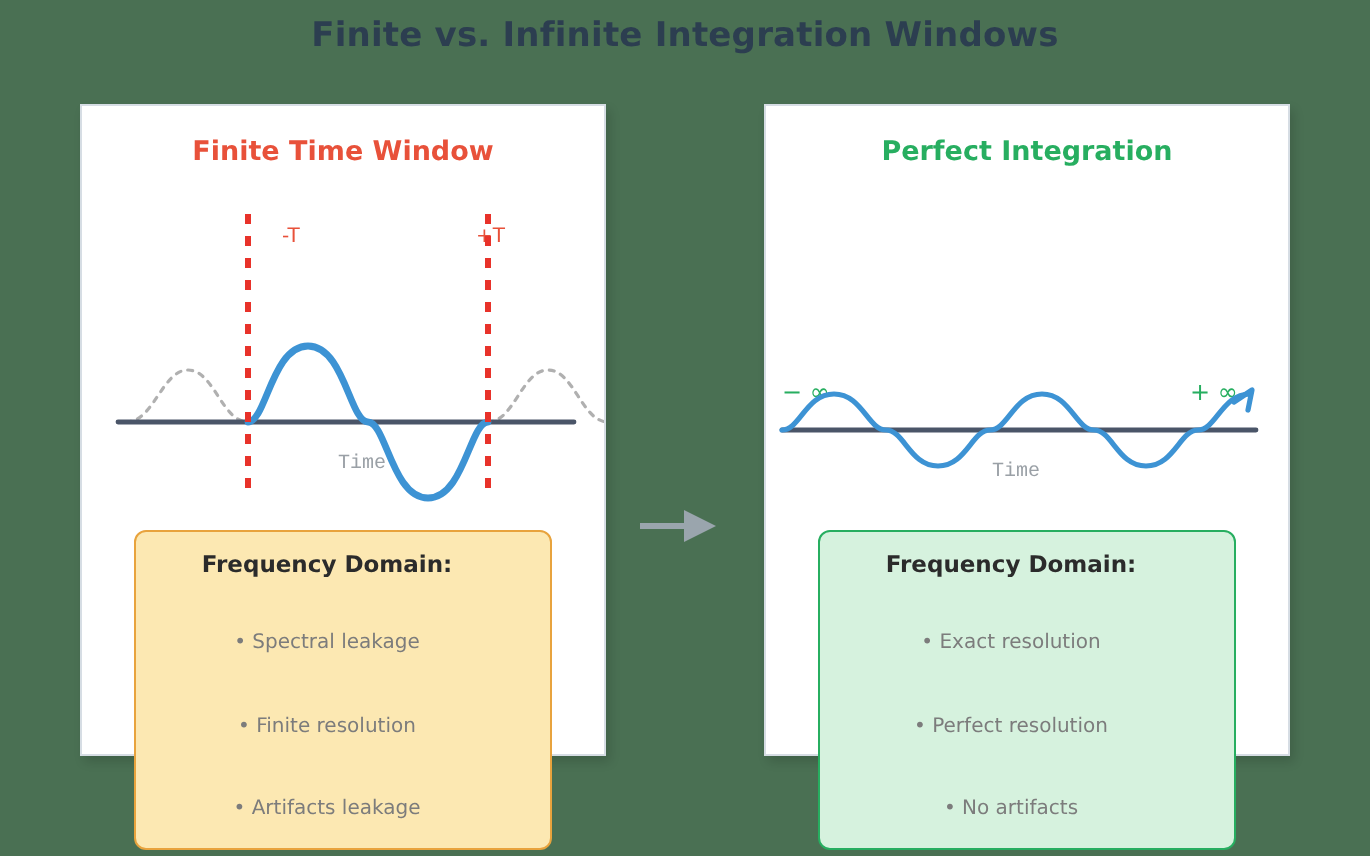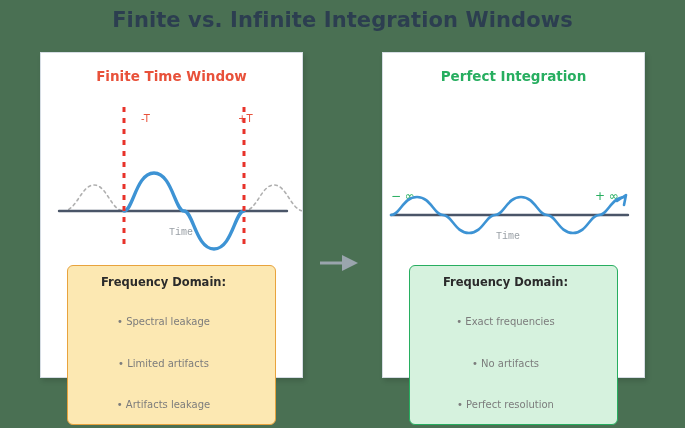--- a/index.html
+++ b/index.html
@@ -13,21 +13,21 @@
     font-family: "DejaVu Sans", "Liberation Sans", sans-serif;
     overflow: hidden;
     position: relative;
   }
   .page-title {
     position: absolute;
     top: 8px;
     left: 0;
     width: 685px;
     text-align: center;
-    font-size: 21px;
+    font-size: 17px;
     font-weight: bold;
     color: #2c3e50;
     letter-spacing: 0.1px;
   }
   .panels {
     position: absolute;
     top: 52px;
     left: 0;
     width: 685px;
     height: 327px;
@@ -156,21 +156,21 @@
         <line x1="83" y1="-5" x2="83" y2="145" stroke="#e8322a" stroke-width="3" stroke-dasharray="5 6" stroke-linecap="butt"></line>
         <line x1="203" y1="-5" x2="203" y2="145" stroke="#e8322a" stroke-width="3" stroke-dasharray="5 6" stroke-linecap="butt"></line>
       </svg>
     </div>
 
     <div class="time-label" style="left:128px; top:174px;">Time</div>
 
     <div class="infobox infobox-yellow">
       <div class="infobox-title">Frequency Domain:</div>
       <div class="infobox-item">• Spectral leakage</div>
-      <div class="infobox-item">• Limited artifacts</div>
+      <div class="infobox-item">• Finite resolution</div>
       <div class="infobox-item">• Artifacts leakage</div>
     </div>
   </div>
 
   <div class="arrow">
     <svg width="44" height="26" viewBox="0 0 44 26" xmlns="http://www.w3.org/2000/svg">
       <line x1="2" y1="13" x2="26" y2="13" stroke="#9aa5ad" stroke-width="3"></line>
       <polygon points="24,5 40,13 24,21" fill="#9aa5ad"></polygon>
     </svg>
   </div>
@@ -199,19 +199,19 @@
                  C 225,114 228,96 242,96" fill="none" stroke="#3d93d4" stroke-width="2.6" stroke-linecap="round" stroke-linejoin="round"></path>
 
         <path d="M 234,100 L 243,94 L 241,104" fill="none" stroke="#3d93d4" stroke-width="2.6" stroke-linecap="round" stroke-linejoin="round"></path>
       </svg>
     </div>
 
     <div class="time-label" style="left:113px; top:178px;">Time</div>
 
     <div class="infobox infobox-green">
       <div class="infobox-title">Frequency Domain:</div>
-      <div class="infobox-item">• Exact frequencies</div>
+      <div class="infobox-item">• Exact resolution</div>
+      <div class="infobox-item">• Perfect resolution</div>
       <div class="infobox-item">• No artifacts</div>
-      <div class="infobox-item">• Perfect resolution</div>
     </div>
   </div>
 
 </div>
 
 </body></html>

